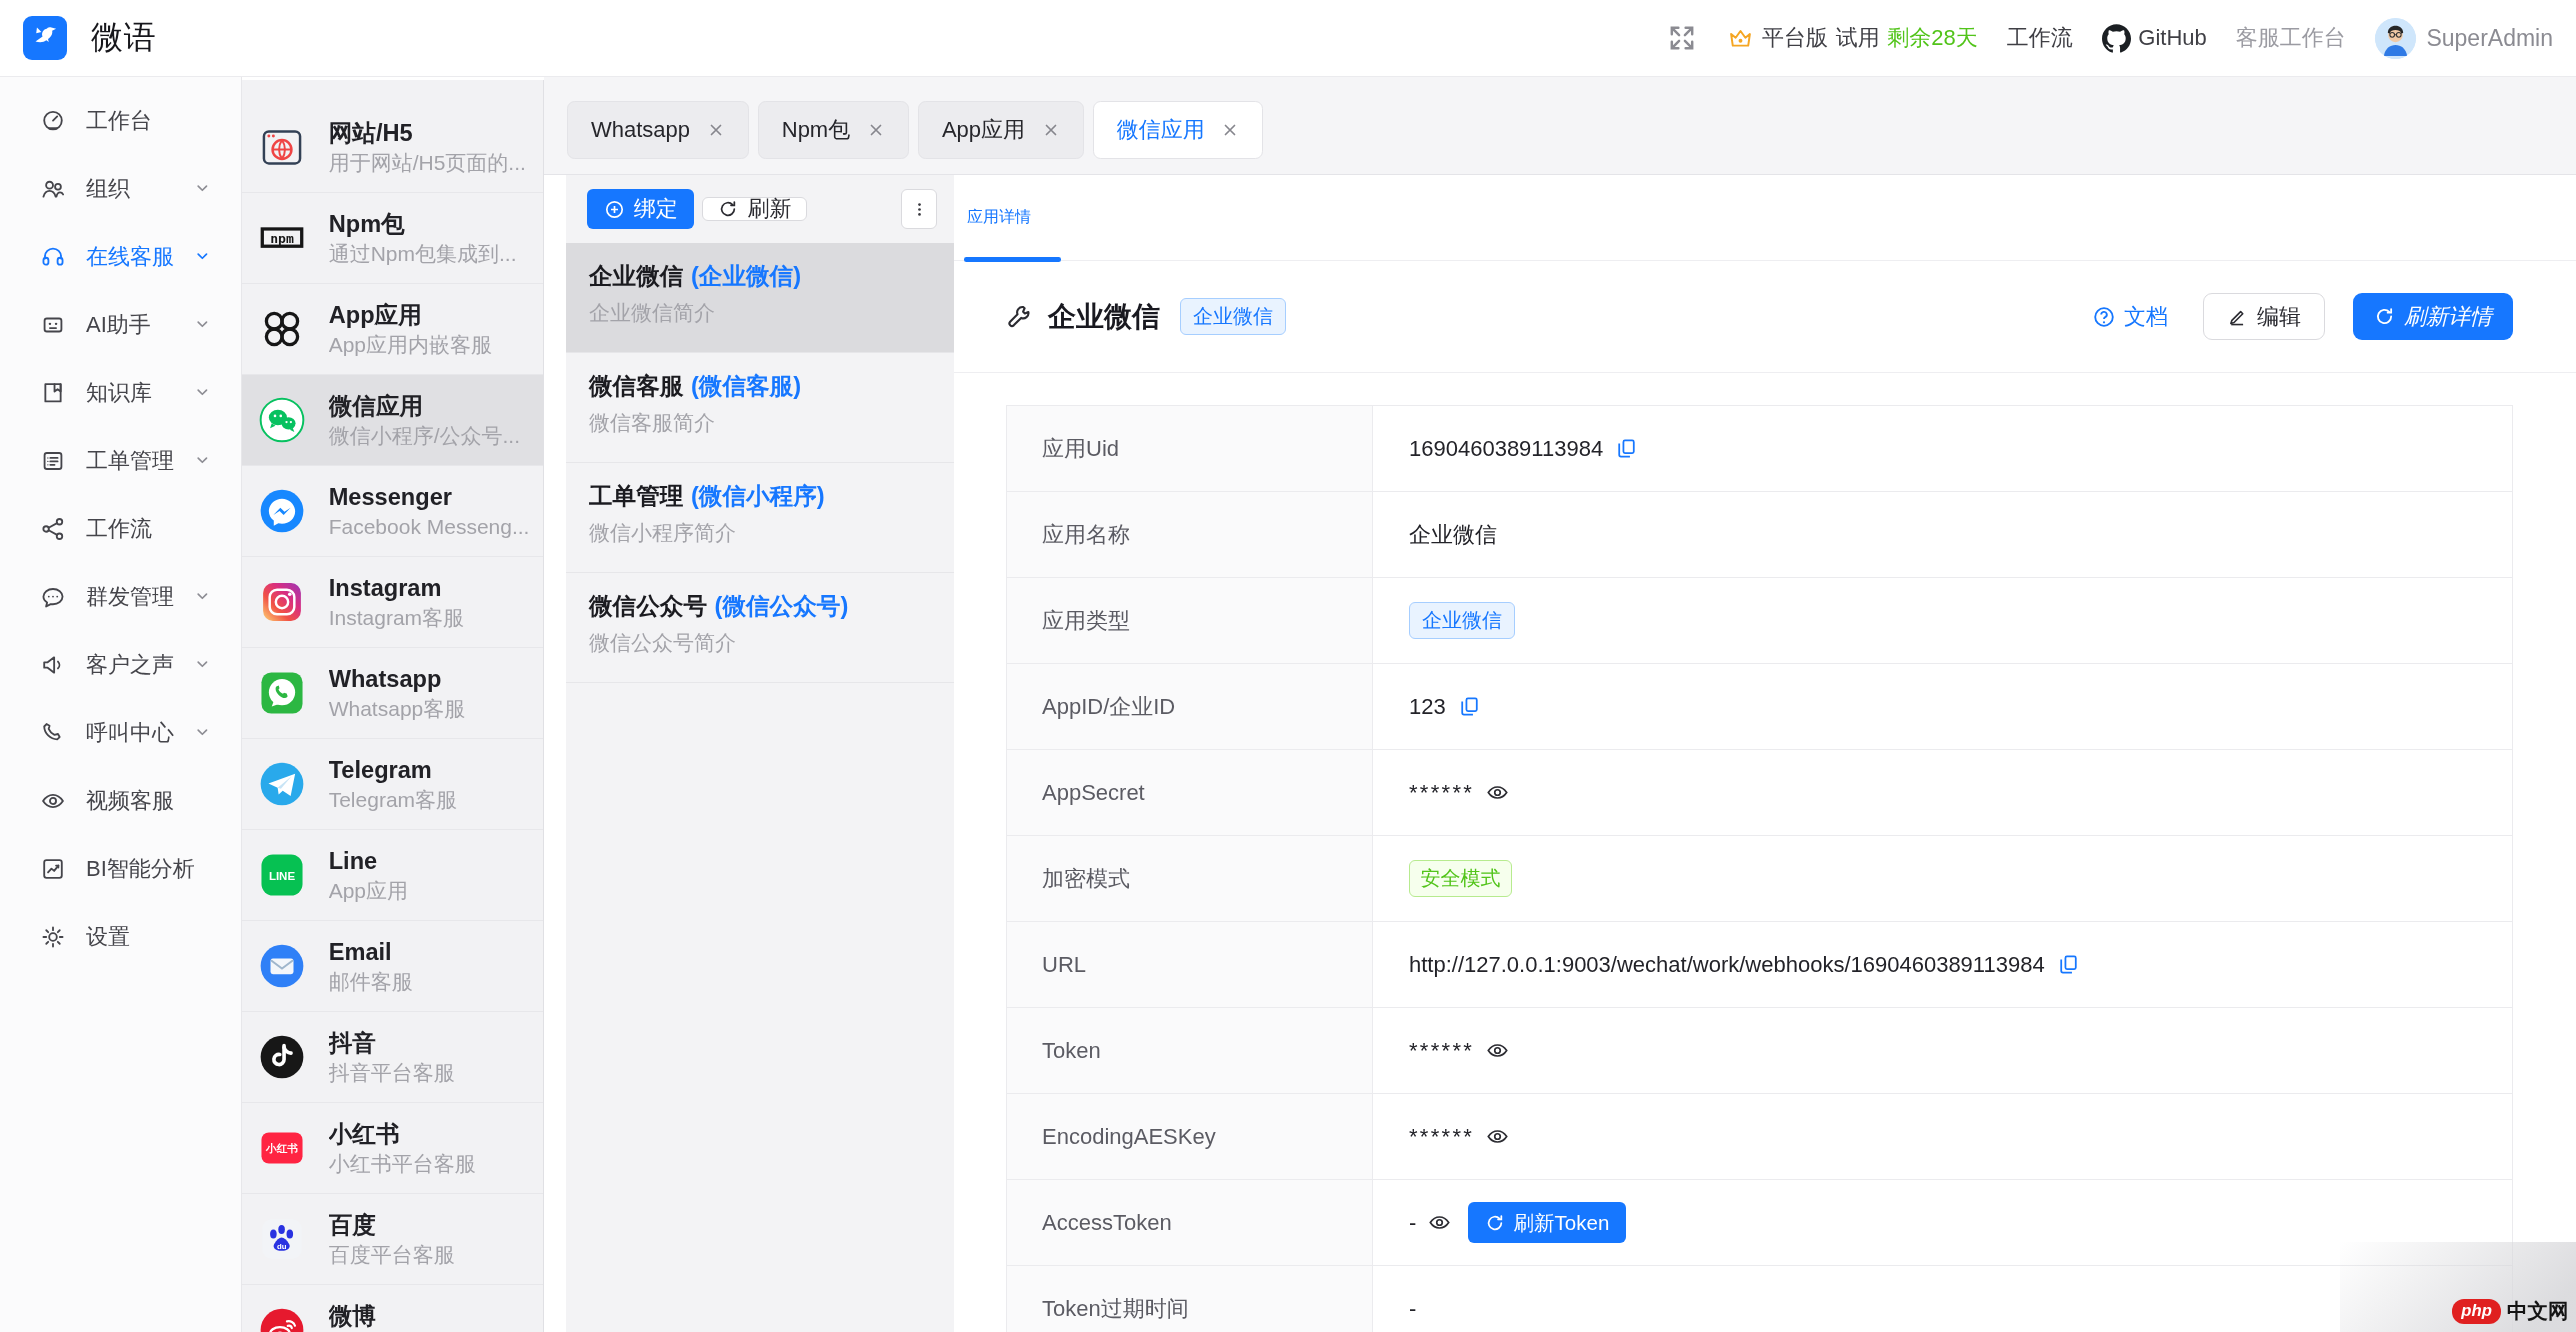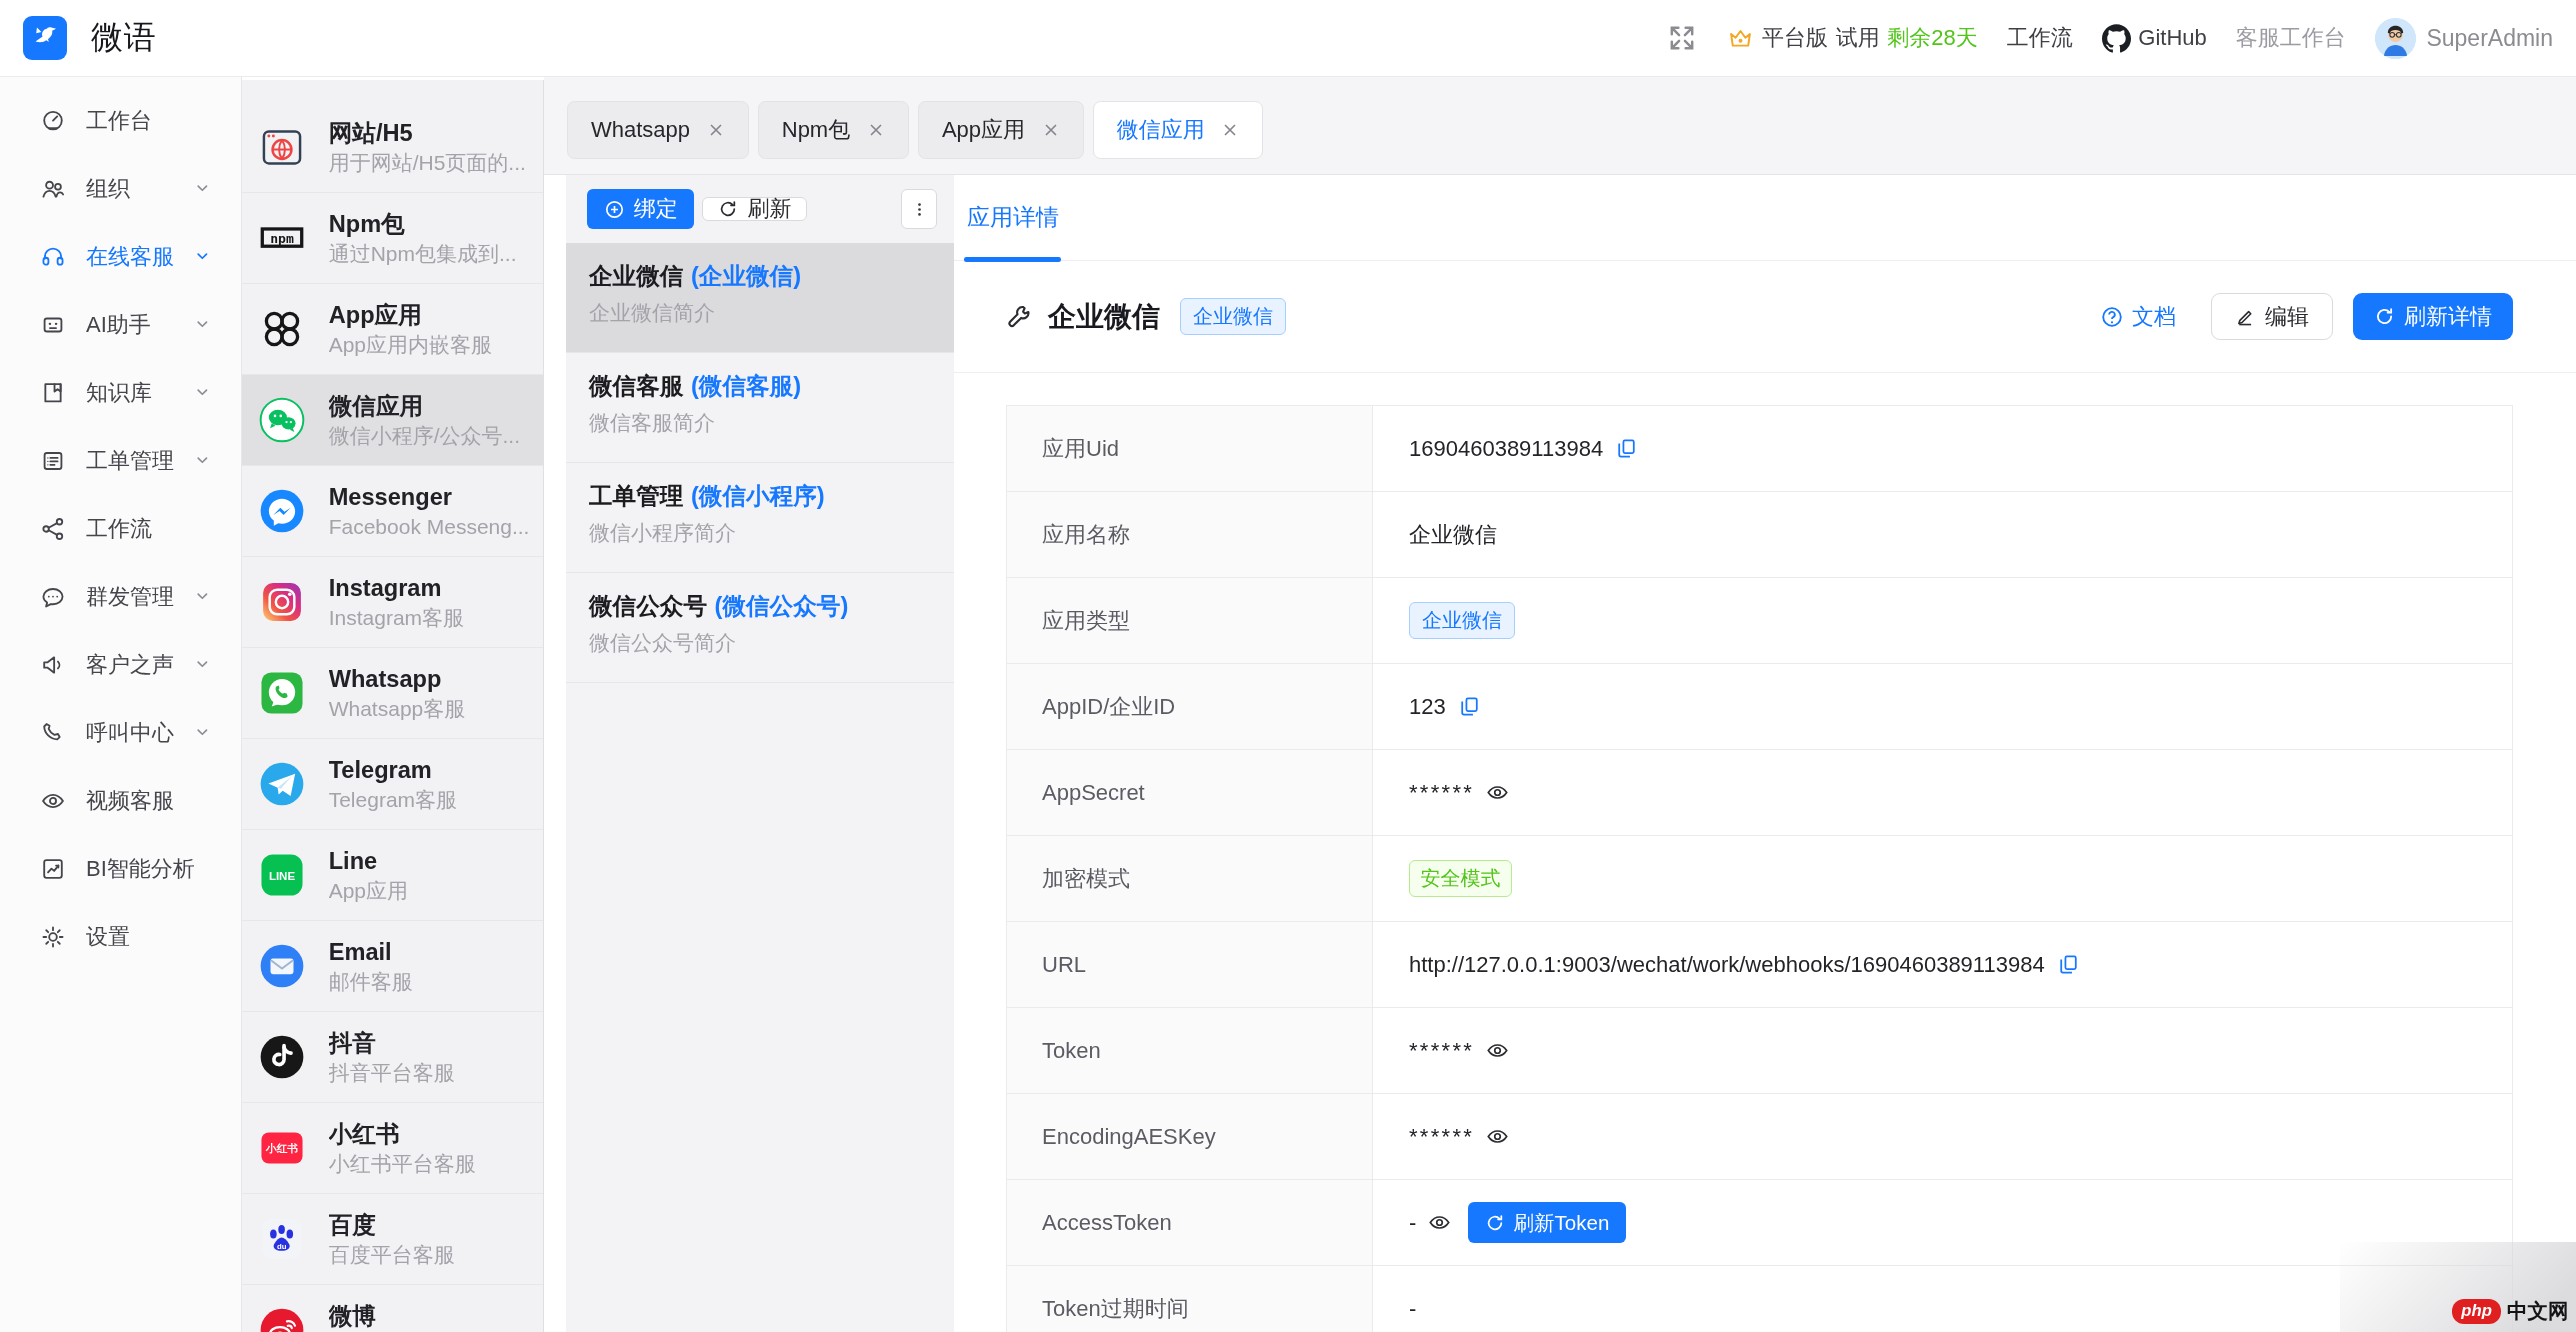--- a/index.html
+++ b/index.html
@@ -64,34 +64,34 @@
   .btn-more{height:40px;width:36px;margin-left:auto;padding:0;}
   .acct-item{height:110px;box-sizing:border-box;padding:18px 15px 0 23px;border-bottom:1.5px solid #e6e6e9;cursor:pointer;}
   .acct-item.selected{background:#dbdbde;}
   .acct-title{font-size:23.6px;font-weight:600;color:#1b1b20;line-height:30px;white-space:nowrap;}
   .acct-tag{color:#1677ff;margin-left:7.6px;}
   .acct-desc{font-size:21px;color:#a3a3a9;line-height:26px;margin-top:9px;white-space:nowrap;}
   
   .main{position:absolute;left:954px;top:175px;width:1622px;height:1158px;background:#fff;overflow:hidden;}
   .dt-head{position:relative;height:85px;border-bottom:1.5px solid #eeeef1;}
   .dt-tab{position:absolute;left:13px;top:0;height:85px;display:flex;align-items:center;
-          font-size:23px;color:#1677ff;cursor:pointer;}
+          font-size:16px;color:#1677ff;cursor:pointer;}
   .dt-underline{position:absolute;left:10px;bottom:-1.5px;width:97px;height:4.6px;background:#1677ff;border-radius:2.3px;}
   .title-row{height:111px;display:flex;align-items:center;padding:0 63px 0 52px;border-bottom:1.5px solid #eeeef1;}
   .wrench{width:27px;height:27px;color:#2b2b31;}
   .app-title{font-size:28px;font-weight:700;color:#191920;margin-left:15px;}
   .badge-blue{display:inline-flex;align-items:center;font-size:20px;color:#1677ff;background:#e9f3ff;
               border:1.5px solid #a6ceff;border-radius:6px;padding:3.8px 12px;white-space:nowrap;}
   .badge-green{display:inline-flex;align-items:center;font-size:20px;color:#52c41a;background:#f6ffed;
                border:1.5px solid #b7eb8f;border-radius:6px;padding:3.8px 10.6px;white-space:nowrap;}
   .title-row .badge-blue{margin-left:20px;}
   .spacer{flex:1;}
   .doc-link{display:flex;align-items:center;gap:7.6px;font-size:22px;color:#1677ff;cursor:pointer;}
   .btn-edit{height:47px;padding:0 23px;margin-left:35px;border-radius:9px;}
-  .btn-detail-refresh{height:47px;padding:0 21px;margin-left:20px;border-radius:9px;}
+  .btn-detail-refresh{height:47px;padding:0 21px;margin-left:28px;border-radius:9px;font-style:italic;}
   .tbl{position:absolute;left:52px;top:230px;width:1507px;border:1.5px solid #ebebee;box-sizing:border-box;}
   .trow{display:flex;height:85px;border-bottom:1.5px solid #ebebee;}
   .trow:last-child{border-bottom:none;}
   .tlabel{width:366px;flex:0 0 366px;background:#fafafb;border-right:1.5px solid #ebebee;box-sizing:border-box;
           display:flex;align-items:center;padding-left:35px;font-size:22px;color:#5b5b63;}
   .tvalue{flex:1;display:flex;align-items:center;padding-left:36px;gap:12px;font-size:22px;color:#232329;}
   .icon-btn{width:23px;height:23px;cursor:pointer;flex:0 0 23px;}
   .btn-token{height:41px;padding:0 16.7px;font-size:20.5px;border-radius:6px;margin-left:4.6px;}
   .mask{letter-spacing:2.3px;}
   

